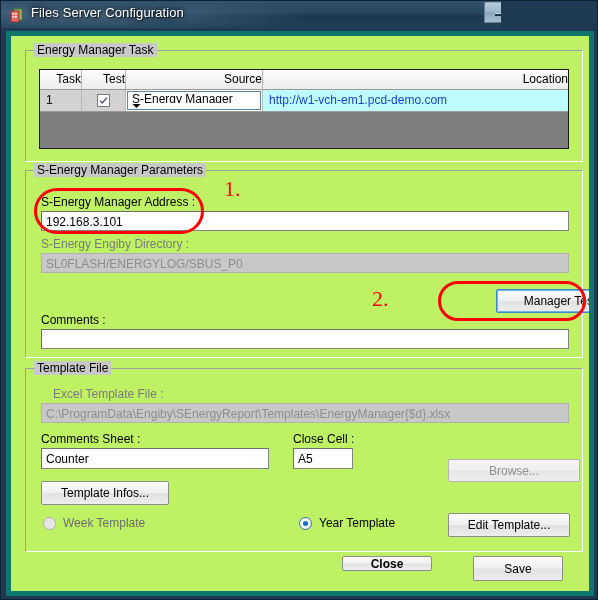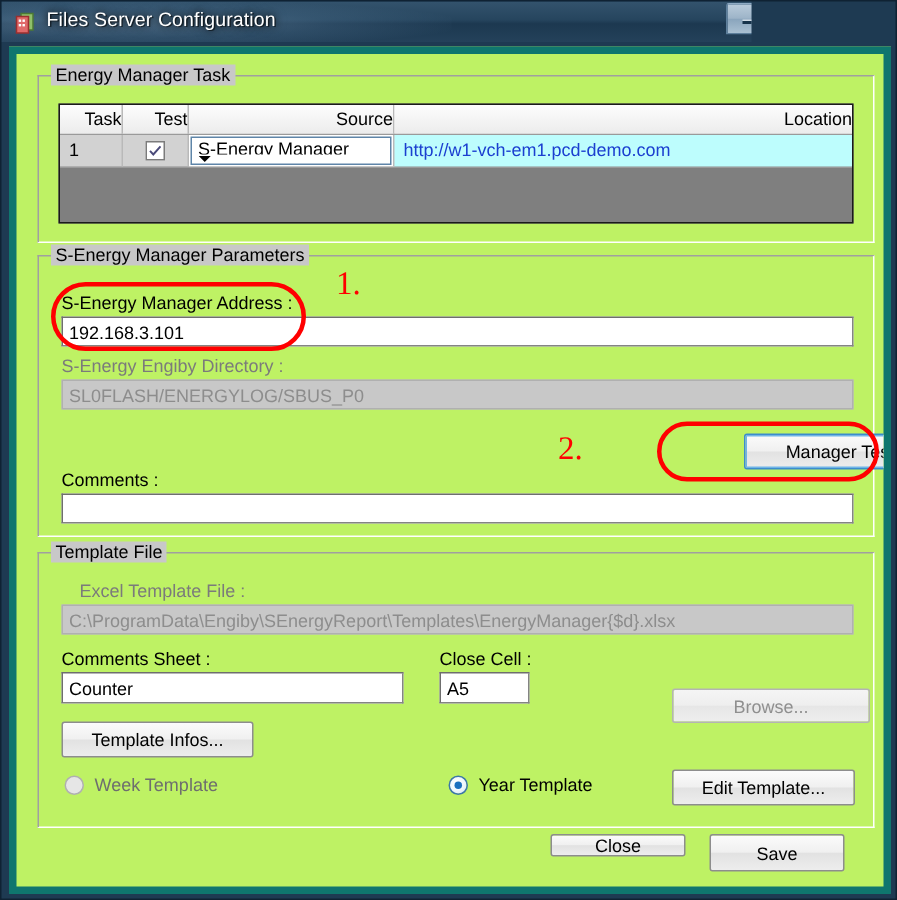--- a/index.html
+++ b/index.html
@@ -421,21 +421,21 @@
     </div>
 
 
     <div class="radio-wrap" style="left:288px; top:480px;">
       <span class="radio on"></span>
       <span class="radio-lbl">Year Template</span>
     </div>
 
     <div class="btn" style="left:437px; top:477px; width:122px; height:24px;">Edit Template...</div>
 
-    <div class="btn" style="left:356px; top:520px; width:90px; height:15px;">Close</div>
+    <div class="btn" style="left:331px; top:520px; width:90px; height:15px;font-weight:bold;">Close</div>
     <div class="btn" style="left:462px; top:520px; width:90px; height:25px;">Save</div>
 
     <div class="annot-ellipse" style="left:23px; top:152px; width:170px; height:46px;"></div>
     <div class="annot-num" style="left:213px; top:140px;">1.</div>
 
     <div class="annot-ellipse" style="left:427px; top:245px; width:148px; height:40px;"></div>
     <div class="annot-num" style="left:361px; top:250px;">2.</div>
 
   </div>
 </div>

